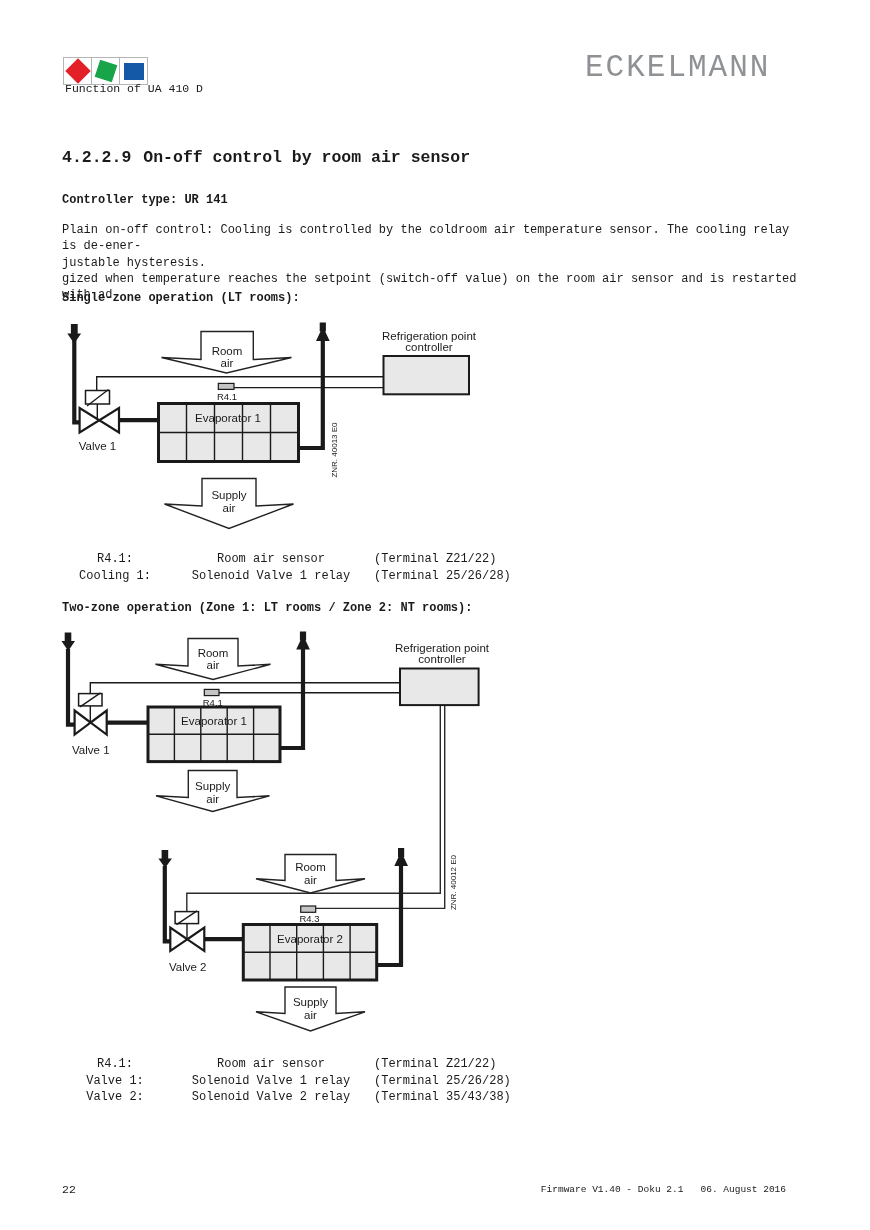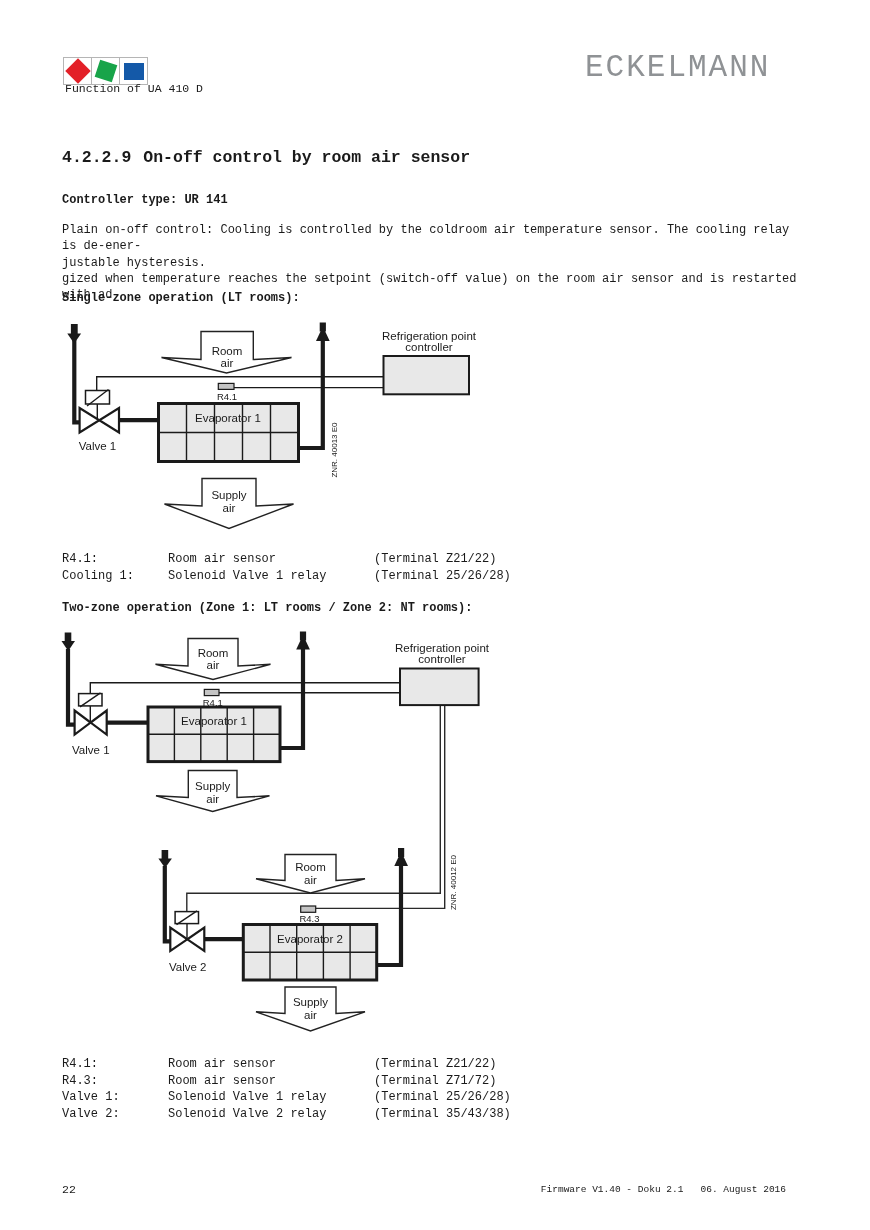--- a/index.html
+++ b/index.html
@@ -19,21 +19,21 @@
   
   .section-heading{left:62px;top:148px;font-size:16.5px;font-weight:bold;white-space:nowrap;}
   .section-heading .num{margin-right:12px;text-align:right;}
   .bold-line{font-size:12px;font-weight:bold;white-space:nowrap;}
   .ctype{left:62px;top:193px;}
   .body-copy{left:62px;top:222px;font-size:12px;line-height:16.3px;width:740px;}
   .h-d1{left:62px;top:291px;text-align:right;}
   .h-d2{left:62px;top:601px;}
   
   .legend{font-size:12px;line-height:16.5px;white-space:nowrap;}
-  .legend .row span{display:inline-block;}
+  .legend .row span{display:inline-block;text-align:center;}
   .legend .c1{width:106px;}
   .legend .c2{width:206px;}
   .legend1{left:62px;top:551px;}
   .legend2{left:62px;top:1056px;}
   
   .pageno{left:62px;top:1183px;font-size:11.5px;}
   .footinfo{right:84px;top:1184px;font-size:9.5px;white-space:pre;}
   svg{position:absolute;left:0;}
   svg text{font-family:"Liberation Sans",sans-serif;fill:#1a1a1a;}
 </style>
@@ -187,23 +187,20 @@
       <text x="310.5" y="1018.5">air</text>
       <text x="455.5" y="882.5" transform="rotate(-90 455.5 882.5)" font-size="8" fill="#3a3a3a">ZNR. 40012 E0</text>
     </g>
   </svg>
 
   <div class="abs legend legend2">
     <div class="row">
       <span class="c1">R4.1:</span><span class="c2">Room air sensor</span><span>(Terminal Z21/22)</span>
     </div>
     <div class="row">
-      <span class="c1">R4.3:</span><span class="c2">Room air sensor</span><span>(Terminal Z71/72)</span>
-    </div>
-    <div class="row">
       <span class="c1">Valve 1:</span><span class="c2">Solenoid Valve 1 relay</span><span>(Terminal 25/26/28)</span>
     </div>
     <div class="row">
       <span class="c1">Valve 2:</span><span class="c2">Solenoid Valve 2 relay</span><span>(Terminal 35/43/38)</span>
     </div>
   </div>
 
   <div class="abs pageno">22</div>
   <div class="abs footinfo">Firmware V1.40 - Doku 2.1   06. August 2016</div>
 

